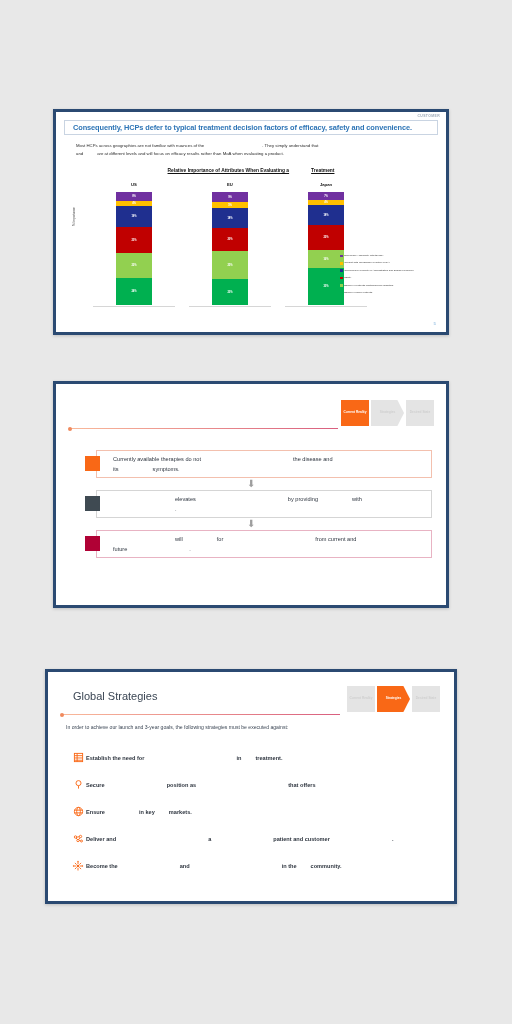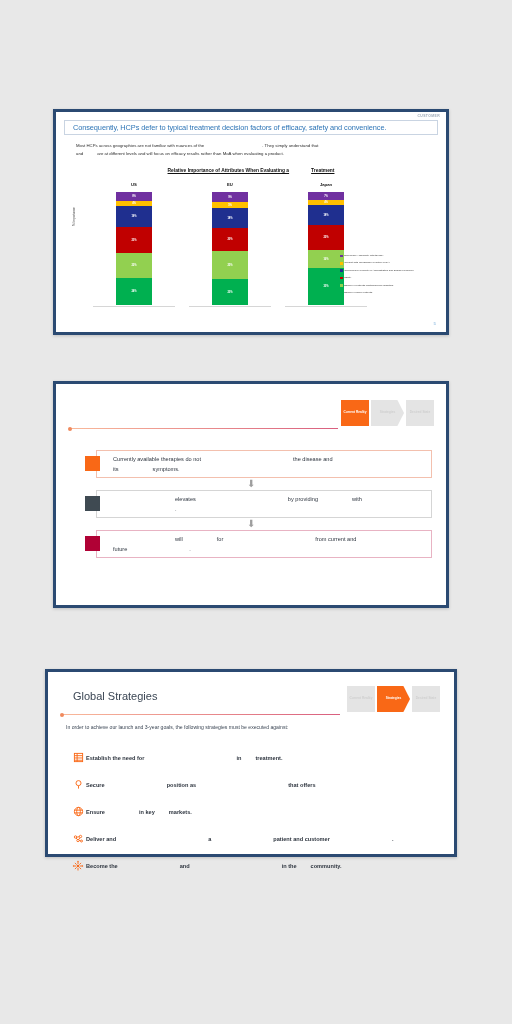--- a/index.html
+++ b/index.html
@@ -24,21 +24,21 @@
   #slide1 { left: 53px; top: 109px; width: 396px; height: 226px; }
   .s1-confidential {
     position: absolute; right: 6px; top: 2px;
     font-size: 3.4px; letter-spacing: .4px; color: #9aa7b5; font-weight: bold;
   }
   .s1-titlebar {
     position: absolute; left: 8px; top: 8px; right: 8px; height: 15px;
     border: 0.8px solid #c9d4e2; background: #fff;
     display: flex; align-items: center; padding-left: 8px;
   }
-  .s1-title { font-size: 7.4px; color: #2e75b6; font-weight: 400; letter-spacing:-0.1px;}
+  .s1-title { font-size: 7.4px; color: #2e75b6; font-weight: 700; letter-spacing:-0.1px;}
   .s1-body {
     position: absolute; left: 20px; top: 30px; right: 14px;
     font-size: 4.3px; color: #2b2b2b; line-height: 1.85;
   }
   .s1-body .blank-lg { display:inline-block; width:58px; }
   .s1-body .blank-sm { display:inline-block; width:14px; }
   .s1-chart-title {
     position: absolute; left: 0; right: 0; top: 56px;
     text-align: center; font-size: 4.9px; font-weight: bold; color:#111;
   }
@@ -123,21 +123,21 @@
     width:0; height:0; color:#9e9e9e;
     font-size: 10px; line-height: 8px;
   }
   .arr-glyph { position:absolute; left:-4px; top:-4px; }
   .gap-sm { display:inline-block; width: 14px; }
   .gap-md { display:inline-block; width: 34px; }
   .gap-lg { display:inline-block; width: 62px; }
   .gap-xl { display:inline-block; width: 92px; }
 
   
-  #slide3 { left: 45px; top: 669px; width: 412px; height: 188px; }
+  #slide3 { left: 45px; top: 669px; width: 412px; height: 235px; }
   .s3-title {
     position:absolute; left: 25px; top: 18px;
     font-size: 11px; color:#3b4654;
   }
   .s3-rule {
     position:absolute; left: 14px; top: 42px; width: 278px; height: 1.2px;
     background: linear-gradient(to right, #f9b99a, #d95f7f);
   }
   .s3-rule::before {
     content:""; position:absolute; left:-2px; top:-1.4px;

